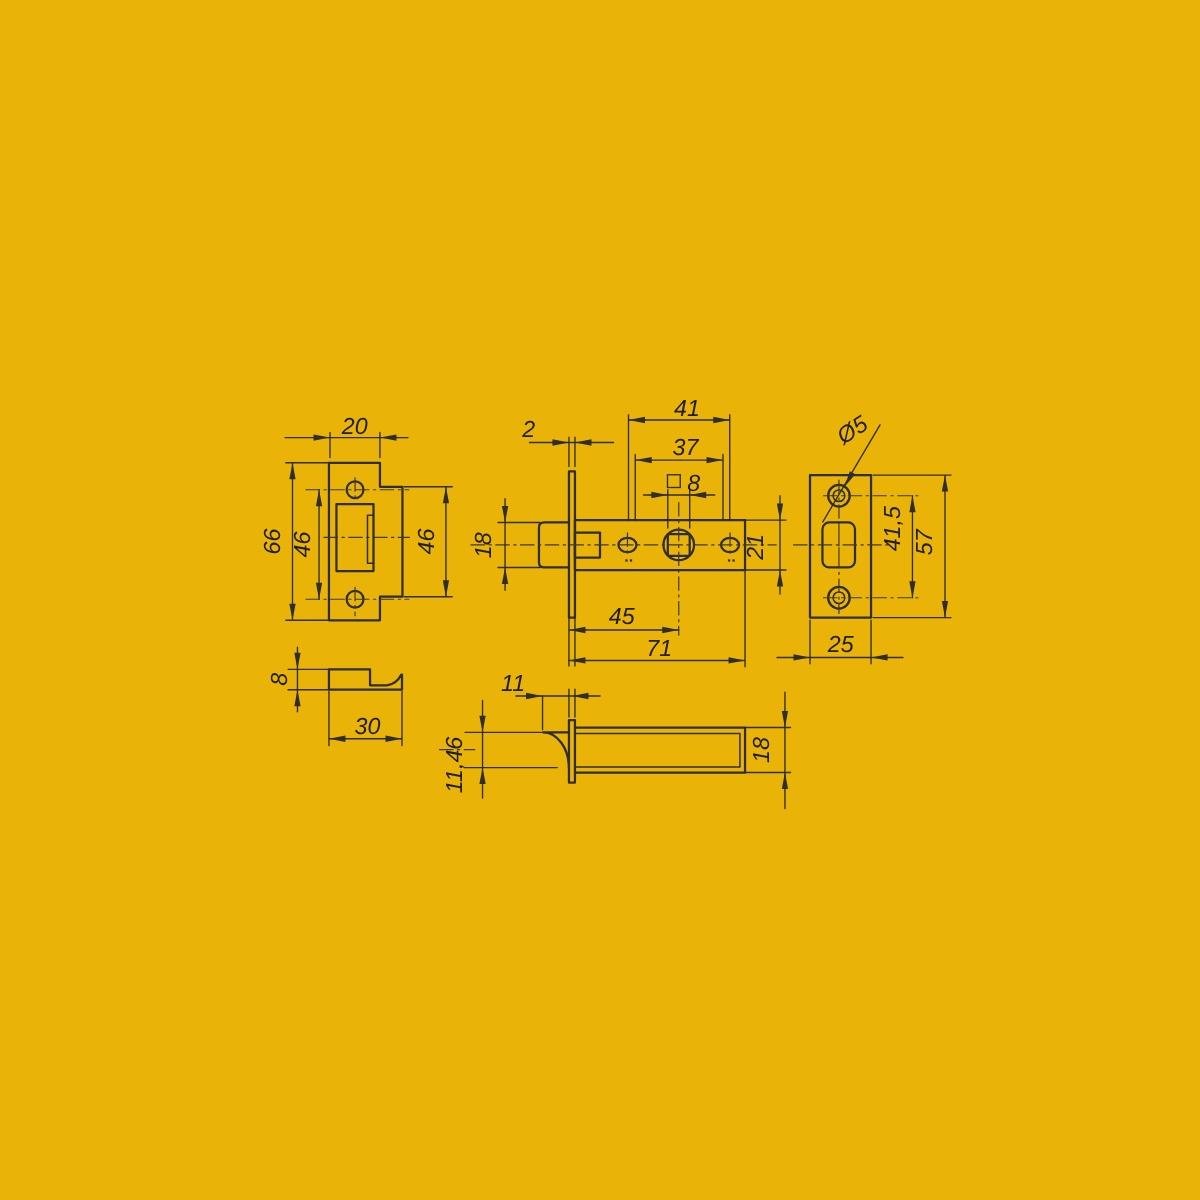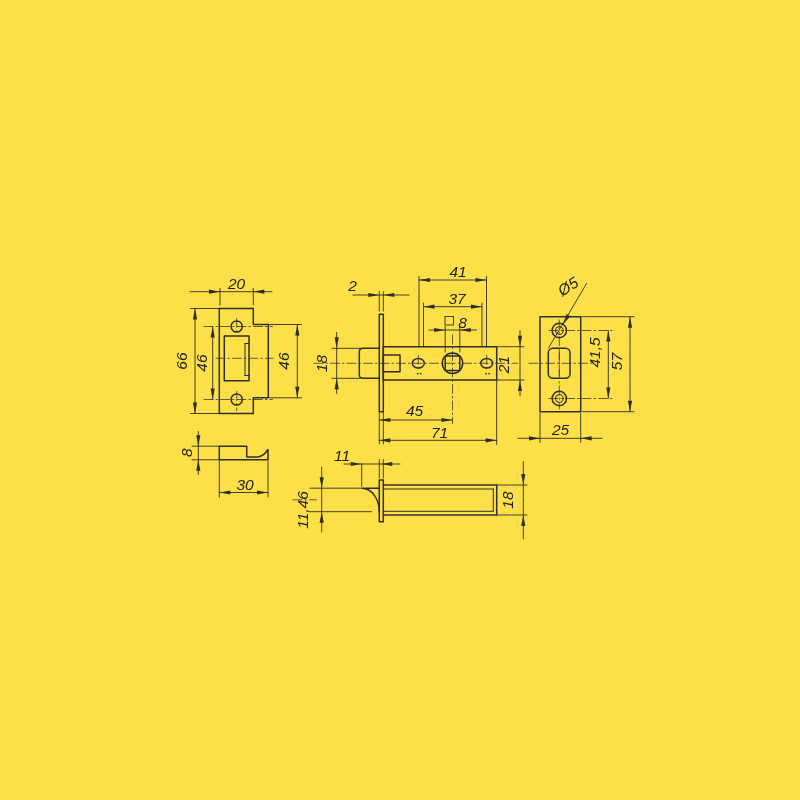--- a/index.html
+++ b/index.html
@@ -1,16 +1,16 @@
 <!DOCTYPE html>
 <html><head>
 <meta charset="utf-8">
 <style>
   html,body{margin:0;padding:0;background:#ffffff;}
-  .canvas{position:relative;width:800px;height:800px;background:#fde047;overflow:hidden;}
+  .canvas{position:relative;width:800px;height:800px;background:#eab308;overflow:hidden;}
   svg{position:absolute;left:0;top:0;}
   svg text{font:italic 15.5px "Liberation Sans", sans-serif;fill:#1e1e1e;}
   .outline{fill:none;stroke:#2e2e2e;stroke-width:1.5;stroke-linejoin:round;stroke-linecap:round;}
   .thin{fill:none;stroke:#2e2e2e;stroke-width:1;stroke-linecap:round;}
   .dim{fill:none;stroke:#2e2e2e;stroke-width:0.9;stroke-linecap:round;}
   .cl{fill:none;stroke:#3a3a3a;stroke-width:0.8;stroke-dasharray:9 3 1.5 3;stroke-linecap:round;}
   .ah{fill:#2e2e2e;stroke:none;}
   .dot{fill:#2e2e2e;}
 </style>
 </head>

